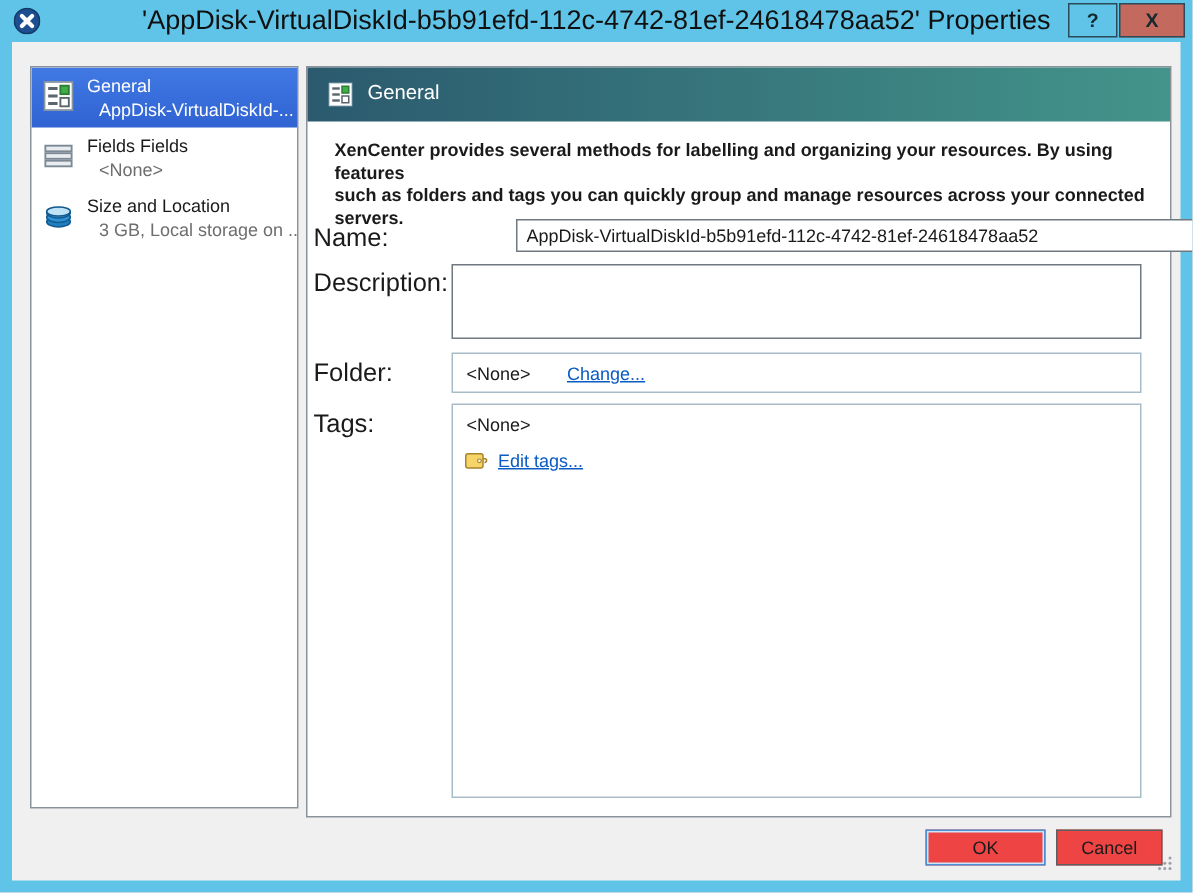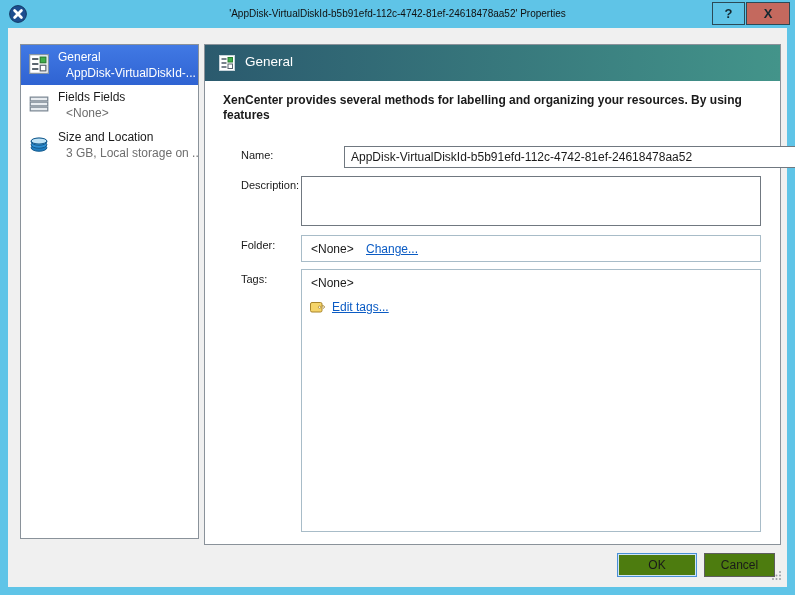--- a/index.html
+++ b/index.html
@@ -10,21 +10,21 @@
     position:relative; width:795px; height:595px;
     background:#5fc4e7; overflow:hidden;
     font-size:12px; color:#1a1a1a;
   }
 
   
   .titlebar { position:absolute; left:0; top:0; width:795px; height:28px; }
   .app-icon { position:absolute; left:9px; top:5px; width:18px; height:18px; }
   .win-title {
     position:absolute; left:0; top:0; width:100%; height:28px;
-    text-align:center; line-height:27px; font-size:10px; color:#101010;
+    text-align:center; line-height:27px; font-size:18px; color:#101010;
     white-space:nowrap;
   }
   .cap-btn {
     position:absolute; top:2px; height:23px; border:1px solid #2b4a57;
     text-align:center; line-height:21px; font-weight:bold; font-size:13px;
     color:#132830; cursor:default;
   }
   .help-btn { left:712px; width:33px; background:#5fc4e7; }
   .close-btn { left:746px; width:44px; background:#c4695e; }
 
@@ -53,52 +53,52 @@
   }
   .panel-header {
     position:absolute; left:0; top:0; width:575px; height:36px;
     background:linear-gradient(to right,#2b5a6e,#43948a);
   }
   .panel-header .ph-icon { position:absolute; left:14px; top:10px; width:16px; height:16px; }
   .panel-header .ph-title { position:absolute; left:40px; top:9px; color:#ffffff; font-size:13.5px; }
 
   .intro { position:absolute; left:18px; top:48px; width:548px; line-height:15px; font-size:12px;font-weight:bold; }
 
-  .fld-label { position:absolute; left:36px; font-size:11px; }
+  .fld-label { position:absolute; left:4px; font-size:17px; }
   .lbl-name { top:104px; } .lbl-desc { top:134px; } .lbl-folder { top:194px; } .lbl-tags { top:228px; }
 
   .name-input {
     position:absolute; left:96px; top:101px; width:460px; height:22px;
     border:1px solid #707880; background:#fff; font-family:inherit;
     font-size:12px; color:#1a1a1a; padding:0 6px; outline:none;margin-left:43px;
   }
   .desc-area {
     position:absolute; left:96px; top:131px; width:460px; height:50px;
     border:1px solid #707880; background:#fff; resize:none; outline:none;
     font-family:inherit; font-size:12px; overflow:hidden;
   }
   .folder-box {
     position:absolute; left:96px; top:190px; width:460px; height:27px;
     border:1px solid #a8bcc8; background:#fff;
   }
   .folder-box .fb-value { position:absolute; left:9px; top:6px; }
-  .folder-box .fb-link  { position:absolute; left:64px; top:6px; }
+  .folder-box .fb-link  { position:absolute; left:76px; top:6px; }
   .tags-box {
     position:absolute; left:96px; top:224px; width:460px; height:263px;
     border:1px solid #a8bcc8; background:#fff;
   }
   .tags-box .tb-value { position:absolute; left:9px; top:6px; }
   .tags-box .tag-ic   { position:absolute; left:8px; top:31px; width:17px; height:13px; }
   .tags-box .tb-link  { position:absolute; left:30px; top:30px; }
 
   a.link { color:#0a5bc4; text-decoration:underline; cursor:pointer; font-size:12px; }
 
   
   .btn {
-    position:absolute; top:525px; height:24px; background:#4d7c0f;
+    position:absolute; top:525px; height:24px; background:#ef4444;
     text-align:center; line-height:22px; font-size:12px; color:#1a1a1a; cursor:default;
   }
   .ok-btn { left:609px; width:80px; border:1px solid #4a90d6; box-shadow:inset 0 0 0 1px #cfe4f7; }
   .cancel-btn { left:696px; width:71px; border:1px solid #5e5e5e; }
   .grip { position:absolute; left:764px; top:541px; width:10px; height:10px; }
 </style>
 </head>
 <body>
 
 <div class="window">
@@ -173,20 +173,21 @@
             <rect x="2.5" y="11.2" width="5" height="1.6" fill="#5a6570"></rect>
             <rect x="9" y="2.5" width="4.5" height="4.5" fill="#3fae49" stroke="#2c7d33"></rect>
             <rect x="9" y="9" width="4.5" height="4.5" fill="#ffffff" stroke="#5a6570"></rect>
           </svg>
         </span>
         <span class="ph-title">General</span>
       </div>
 
       <div class="intro">
         <div>XenCenter provides several methods for labelling and organizing your resources. By using features</div>
+        <div>such as folders and tags you can quickly group and manage resources across your connected servers.</div>
       </div>
 
       <div class="fld-label lbl-name">Name:</div>
       <input class="name-input" type="text" value="AppDisk-VirtualDiskId-b5b91efd-112c-4742-81ef-24618478aa52" style="">
 
       <div class="fld-label lbl-desc">Description:</div>
       <textarea class="desc-area" style=""></textarea>
 
       <div class="fld-label lbl-folder">Folder:</div>
       <div class="folder-box">

